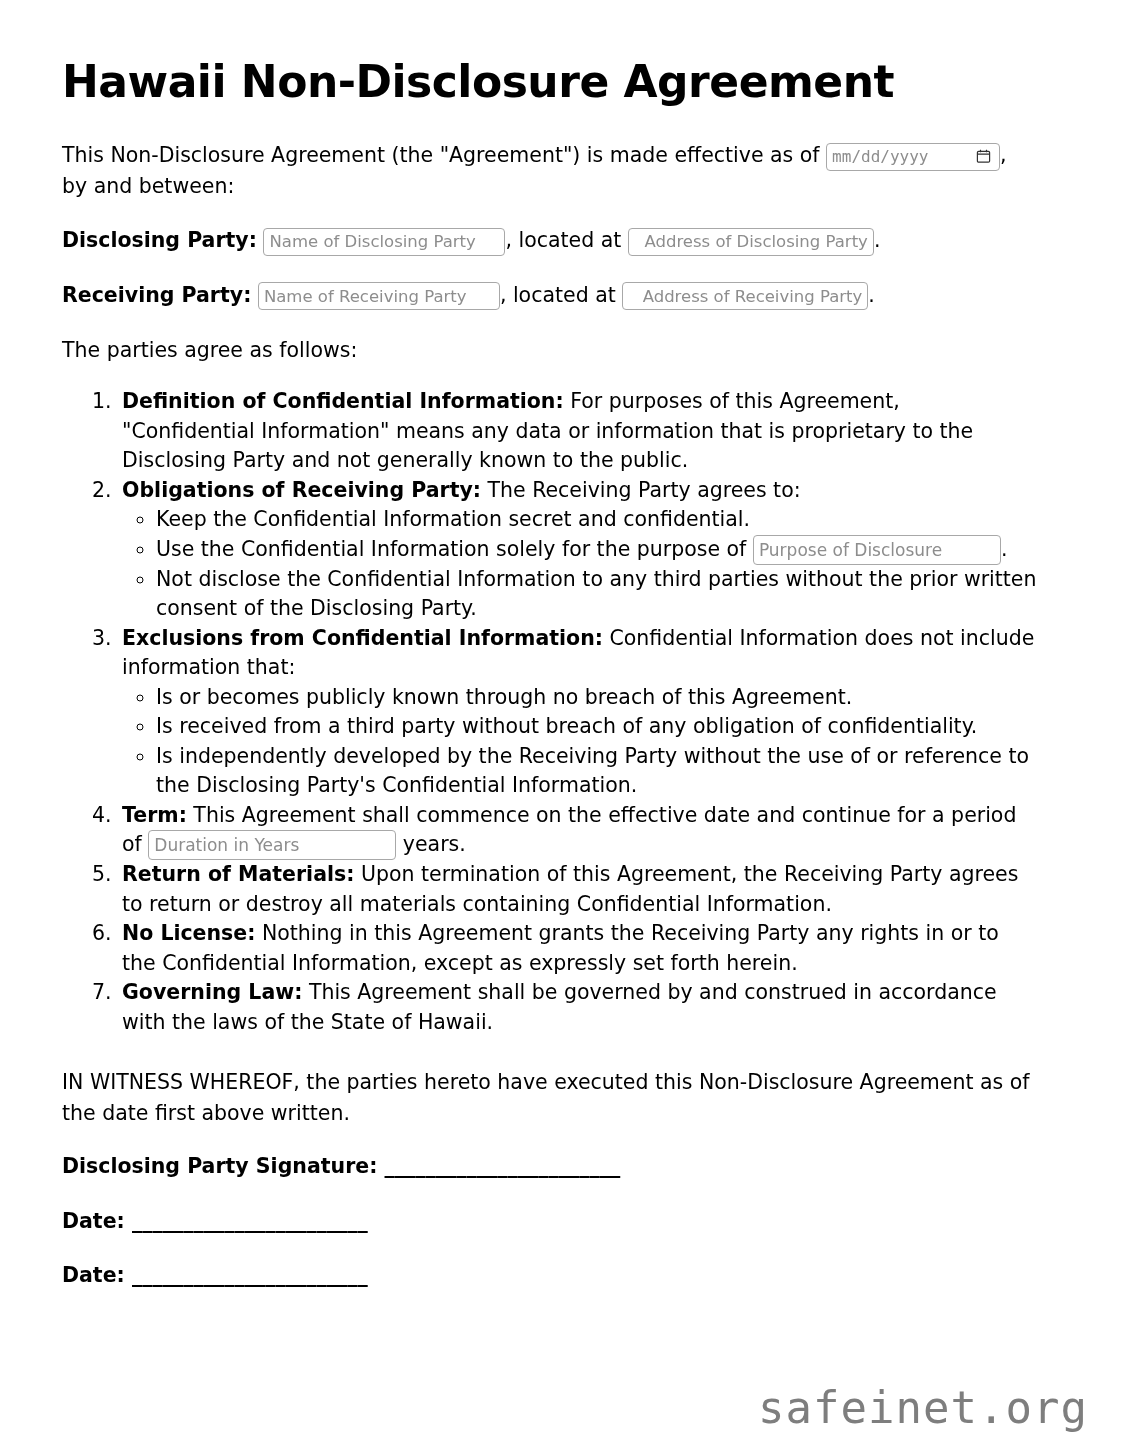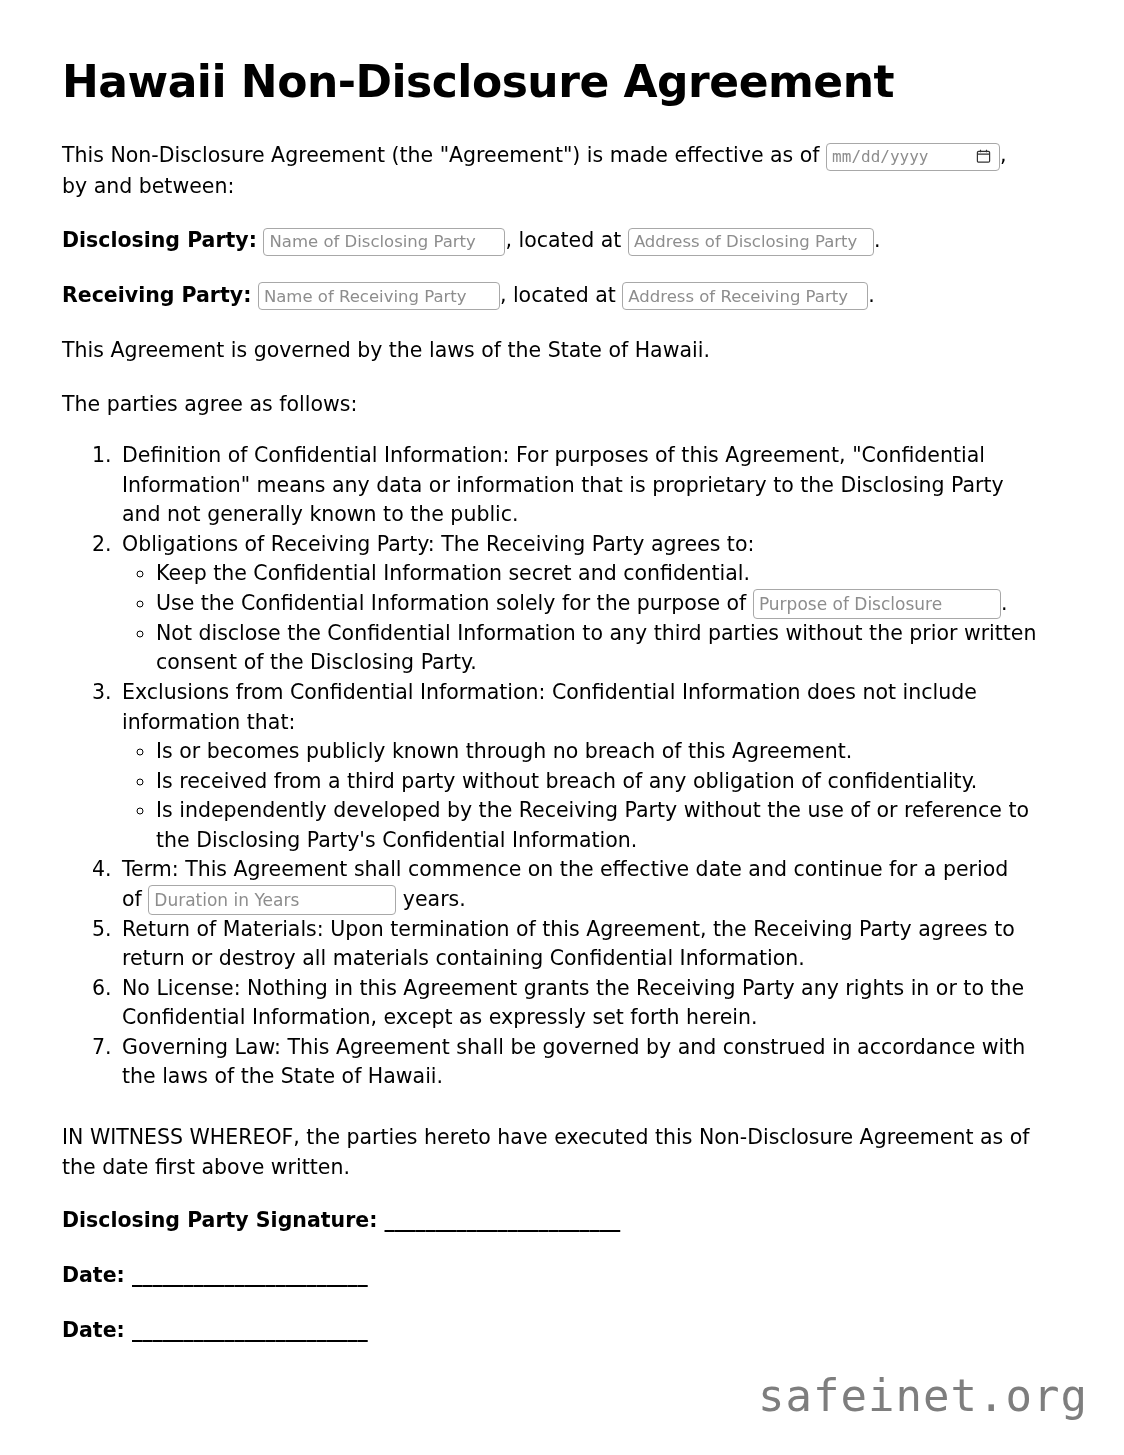--- a/index.html
+++ b/index.html
@@ -53,21 +53,21 @@
     padding: 2px 5px;
     background: #ffffff;
     box-sizing: border-box;
     vertical-align: baseline;
     height: 28px;
     line-height: 22px;
   }
   input.fld::placeholder { color: #8d8d8d; opacity: 1; }
   input.fld::-webkit-input-placeholder { color: #8d8d8d; }
   input.name-fld { width: 242px; }
-  input.addr-fld { width: 246px; }
+  input.addr-fld { width: 246px; text-align: right; }
   input.date-fld {
     width: 174px;
     font-family: "DejaVu Sans Mono", "Liberation Mono", monospace;
     font-size: 16px;
     padding-right: 8px;
   }
   .date-wrap {
     display: inline-block;
     position: relative;
     vertical-align: baseline;
@@ -88,21 +88,21 @@
     font-size: 20.5px;
     line-height: 1.44;
     margin: 0 0 30px 0;
     padding-left: 56px;
   }
   ol.main-list > li {
     margin-bottom: 0px;
     padding-left: 4px;
   }
   ol.main-list > li > .lead {
-    font-weight: normal;
+    font-weight: bold;
   }
   ul.sub-list {
     list-style-type: circle;
     margin: 0;
     padding-left: 34px;
   }
   ul.sub-list > li {
     margin: 0;
   }
   .sig-line {
@@ -112,21 +112,21 @@
     line-height: 1.4;
     white-space: pre;
   }
   .sig-rule {
     font-weight: bold;
     letter-spacing: 0px;
   }
   .watermark {
     position: absolute;
     right: 36px;
-    bottom: 34px;
+    bottom: 22px;
     font-family: "DejaVu Sans Mono", "Liberation Mono", monospace;
     font-size: 44px;
     color: #7e7e7e;
     letter-spacing: 1px;
     user-select: none;
   }
   .witness { margin-top: 4px; }
 </style>
 </head>
 <body>
@@ -139,21 +139,20 @@
           <rect x="1.5" y="3" width="13" height="11.5" rx="1.3" fill="none" stroke="#333" stroke-width="1.3"></rect>
           <line x1="1.5" y1="6" x2="14.5" y2="6" stroke="#333" stroke-width="1.3"></line>
           <line x1="4.8" y1="1.4" x2="4.8" y2="4" stroke="#333" stroke-width="1.3"></line>
           <line x1="11.2" y1="1.4" x2="11.2" y2="4" stroke="#333" stroke-width="1.3"></line>
         </svg></span><span>, by and between:</span></p>
 
   <div class="party-line"><span class="party-label">Disclosing Party:</span>&nbsp;<input class="fld name-fld" type="text" placeholder="Name of Disclosing Party" style=""><span>, located at</span>&nbsp;<input class="fld addr-fld" type="text" placeholder="Address of Disclosing Party" style=""><span>.</span></div>
 
   <div class="party-line"><span class="party-label">Receiving Party:</span>&nbsp;<input class="fld name-fld" type="text" placeholder="Name of Receiving Party" style=""><span>, located at</span>&nbsp;<input class="fld addr-fld" type="text" placeholder="Address of Receiving Party" style=""><span>.</span></div>
 
-  <p class="para">This Agreement is governed by the laws of the State of Hawaii.</p>
 
   <p class="para tight">The parties agree as follows:</p>
 
   <ol class="main-list">
 
     <li><span class="lead">Definition of Confidential Information:</span><span> For purposes of this Agreement, "Confidential Information" means any data or information that is proprietary to the Disclosing Party and not generally known to the public.</span></li>
 
     <li><span class="lead">Obligations of Receiving Party:</span><span> The Receiving Party agrees to:</span>
       <ul class="sub-list">
         <li>Keep the Confidential Information secret and confidential.</li>

